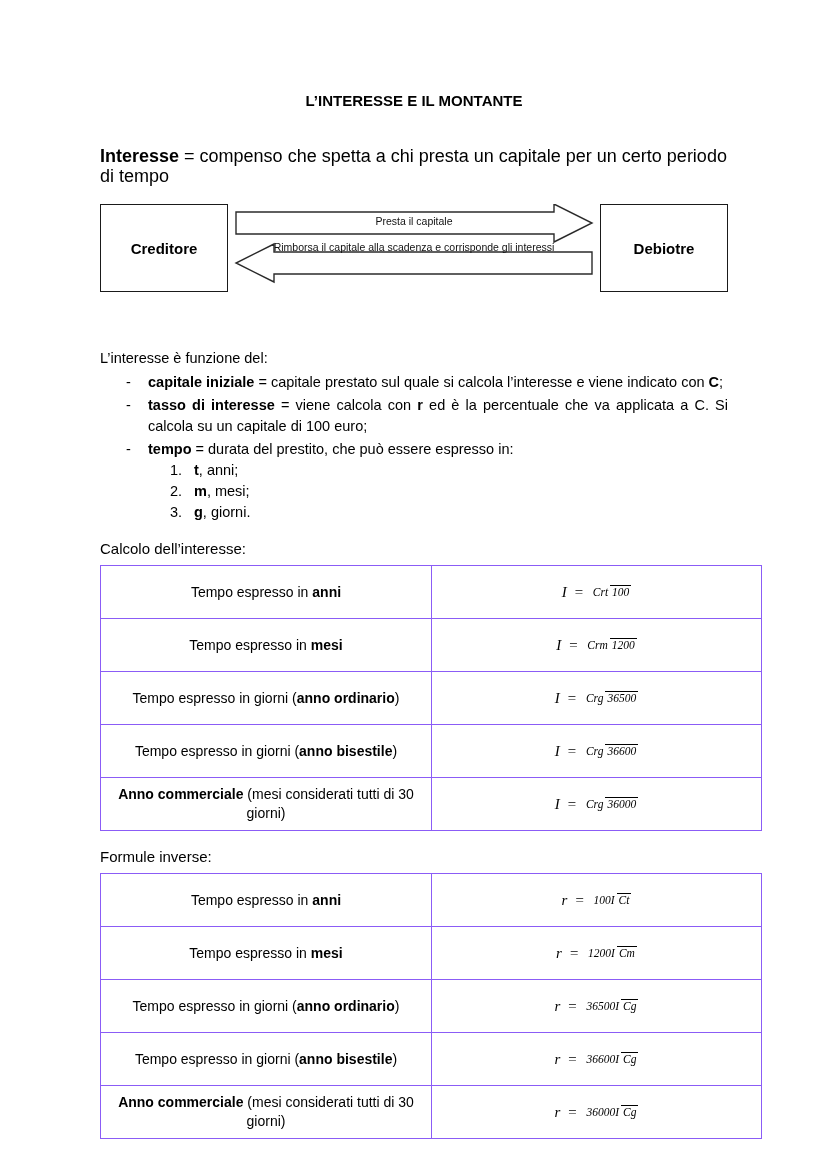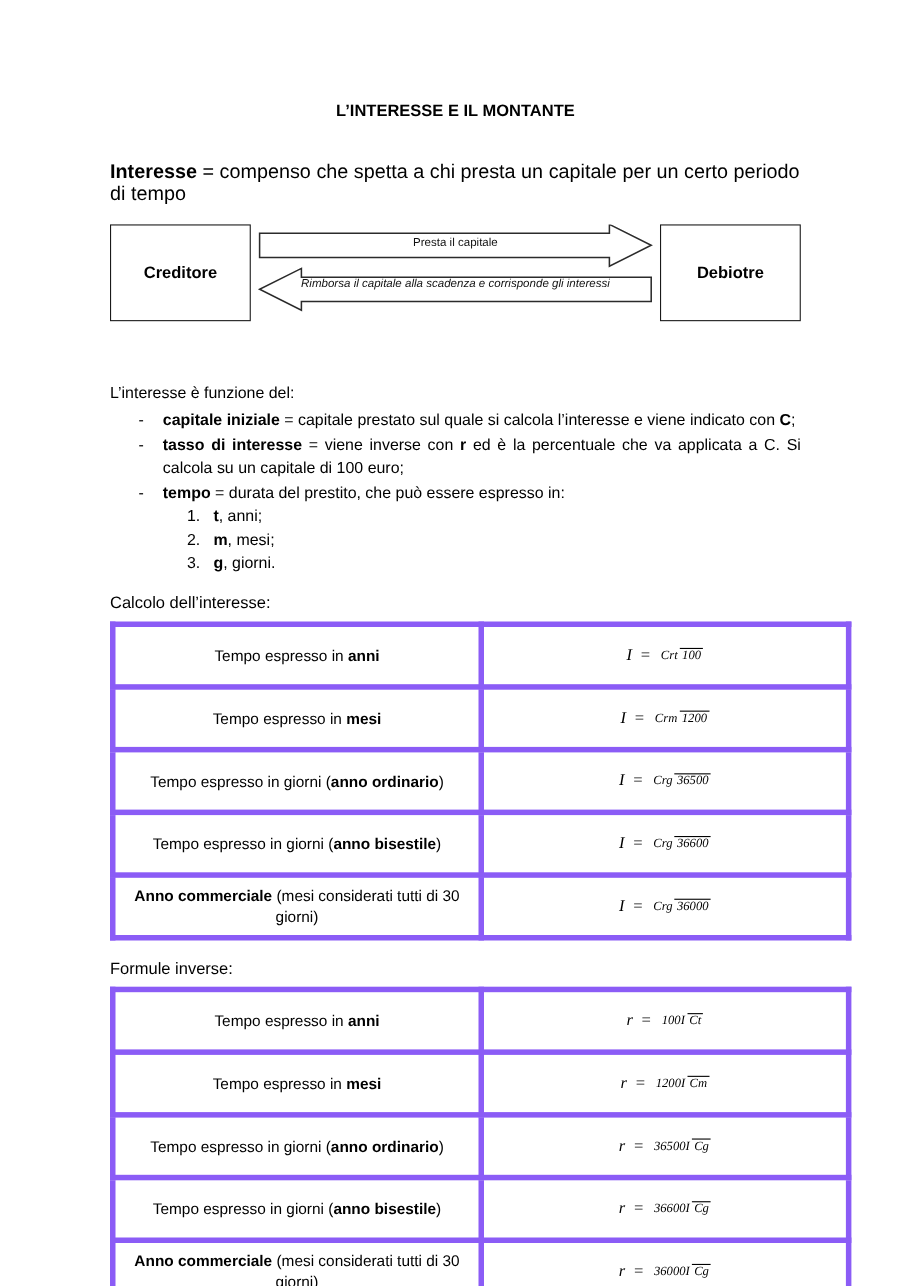--- a/index.html
+++ b/index.html
@@ -72,24 +72,23 @@
     font-size: 10.5px;
     color: #111;
     white-space: nowrap;
   }
   .label-top {
     top: 11px;
     left: 50%;
     transform: translateX(-50%);
   }
   .label-bottom {
-    top: 48px;
+    top: 37px;
     left: 50%;
     transform: translateX(-50%);
-    font-style: italic;
   }
 
   
   .lead-in {
     font-size: 14.5px;
     line-height: 20px;
     margin-bottom: 4px;
     margin-top: 48px;
   }
   .dash-list {
@@ -131,21 +130,21 @@
     font-size: 15px;
     line-height: 20px;
     margin: 16px 0 6px 0;
   }
   table.formulas {
     width: 627px;
     border-collapse: collapse;
     table-layout: fixed;
   }
   table.formulas td {
-    border: 5px solid #8b5cf6;
+    border: 1px solid #8b5cf6;
     height: 42px;
     vertical-align: middle;
   }
   td.desc {
     width: 314px;
     text-align: center;
     font-size: 14px;
     padding: 5px 8px;
     line-height: 19px;
   }
@@ -217,21 +216,21 @@
 
   <p class="lead-in">L’interesse è funzione del:</p>
 
   <ul class="dash-list">
     <li>
       <span class="dash">-</span>
       <span class="b">capitale iniziale</span><span> = capitale prestato sul quale si calcola l’interesse e viene indicato con </span><span class="b">C</span><span>;</span>
     </li>
     <li>
       <span class="dash">-</span>
-      <span class="b">tasso di interesse</span><span> = viene inverse con </span><span class="b">r</span><span> ed è la percentuale che va applicata a C. Si calcola su un capitale di 100 euro;</span>
+      <span class="b">tasso di interesse</span><span> = viene calcola con </span><span class="b">r</span><span> ed è la percentuale che va applicata a C. Si calcola su un capitale di 100 euro;</span>
     </li>
     <li>
       <span class="dash">-</span>
       <span class="b">tempo</span><span> = durata del prestito, che può essere espresso in:</span>
       <ol class="num-list">
         <li>
           <span class="num">1.</span>
           <span class="b">t</span><span>, anni;</span>
         </li>
         <li>

